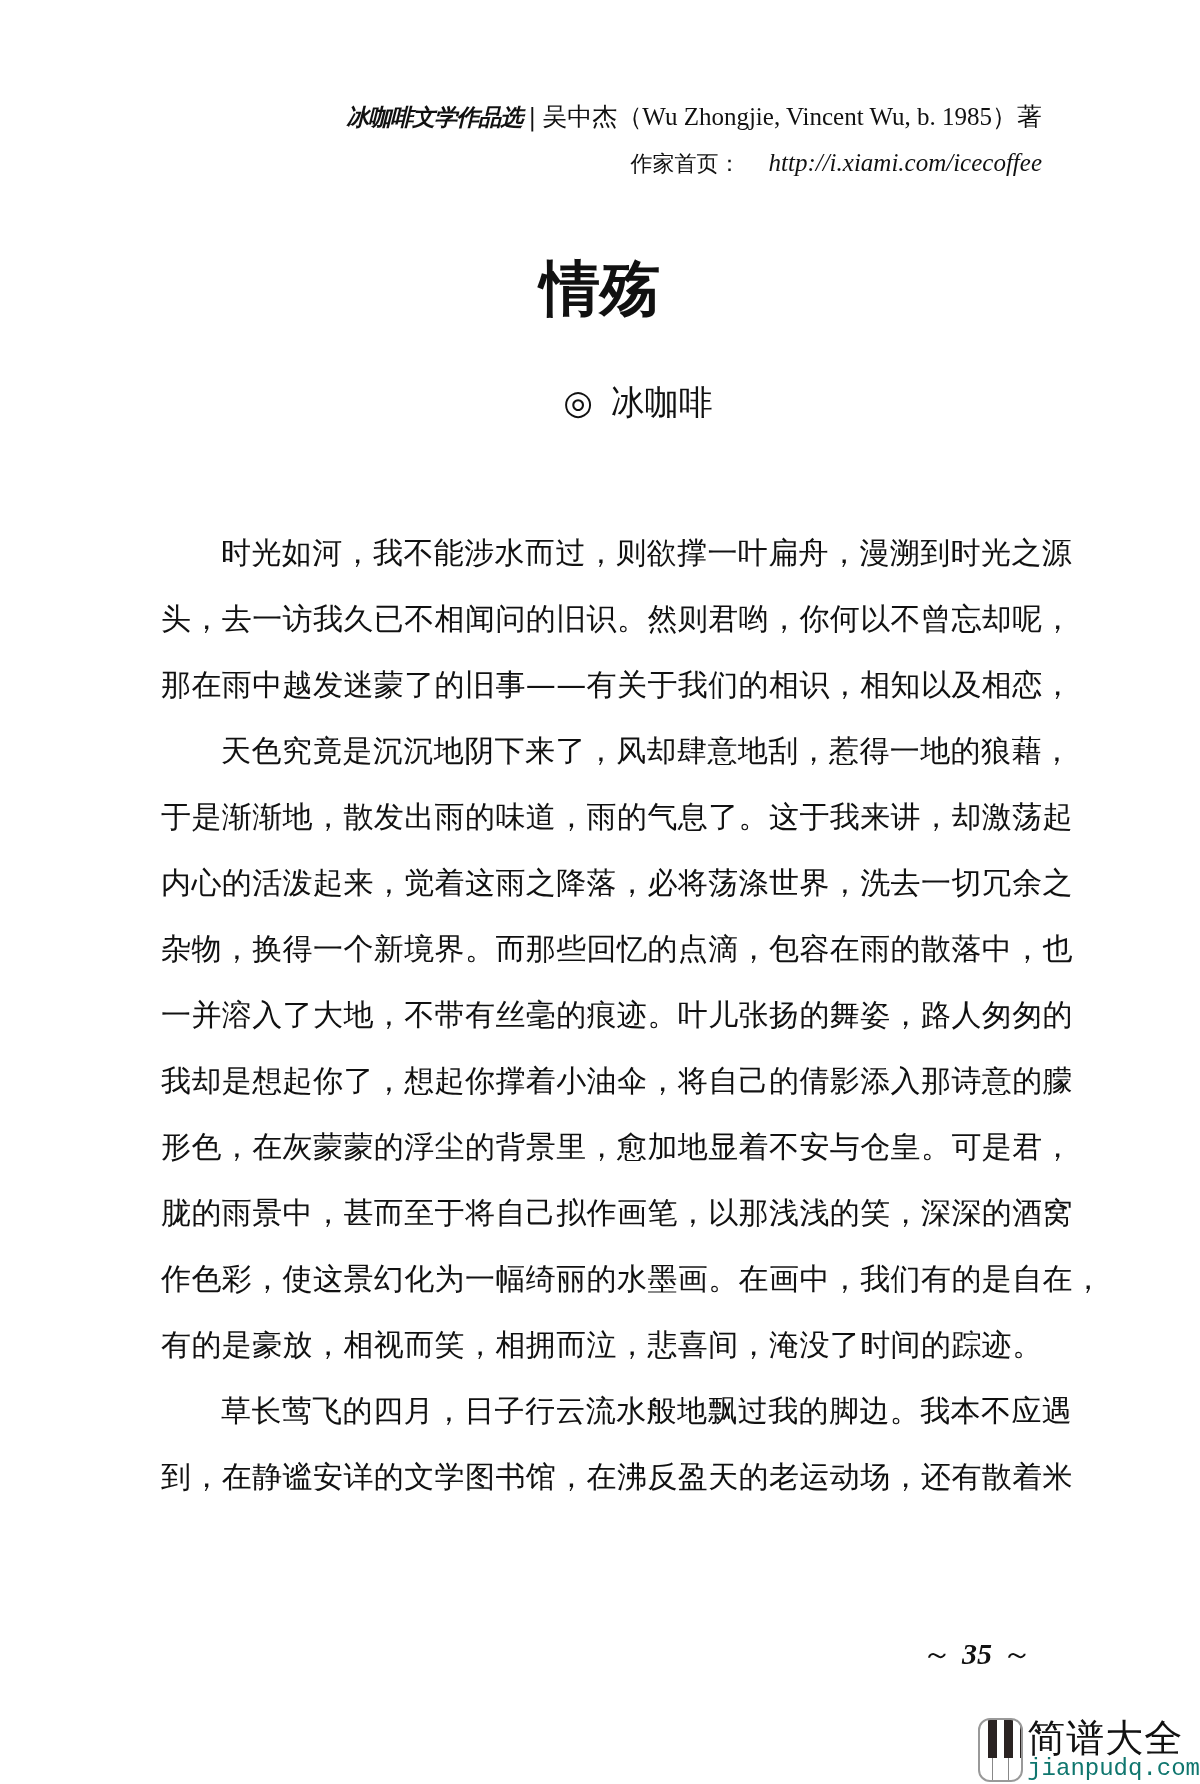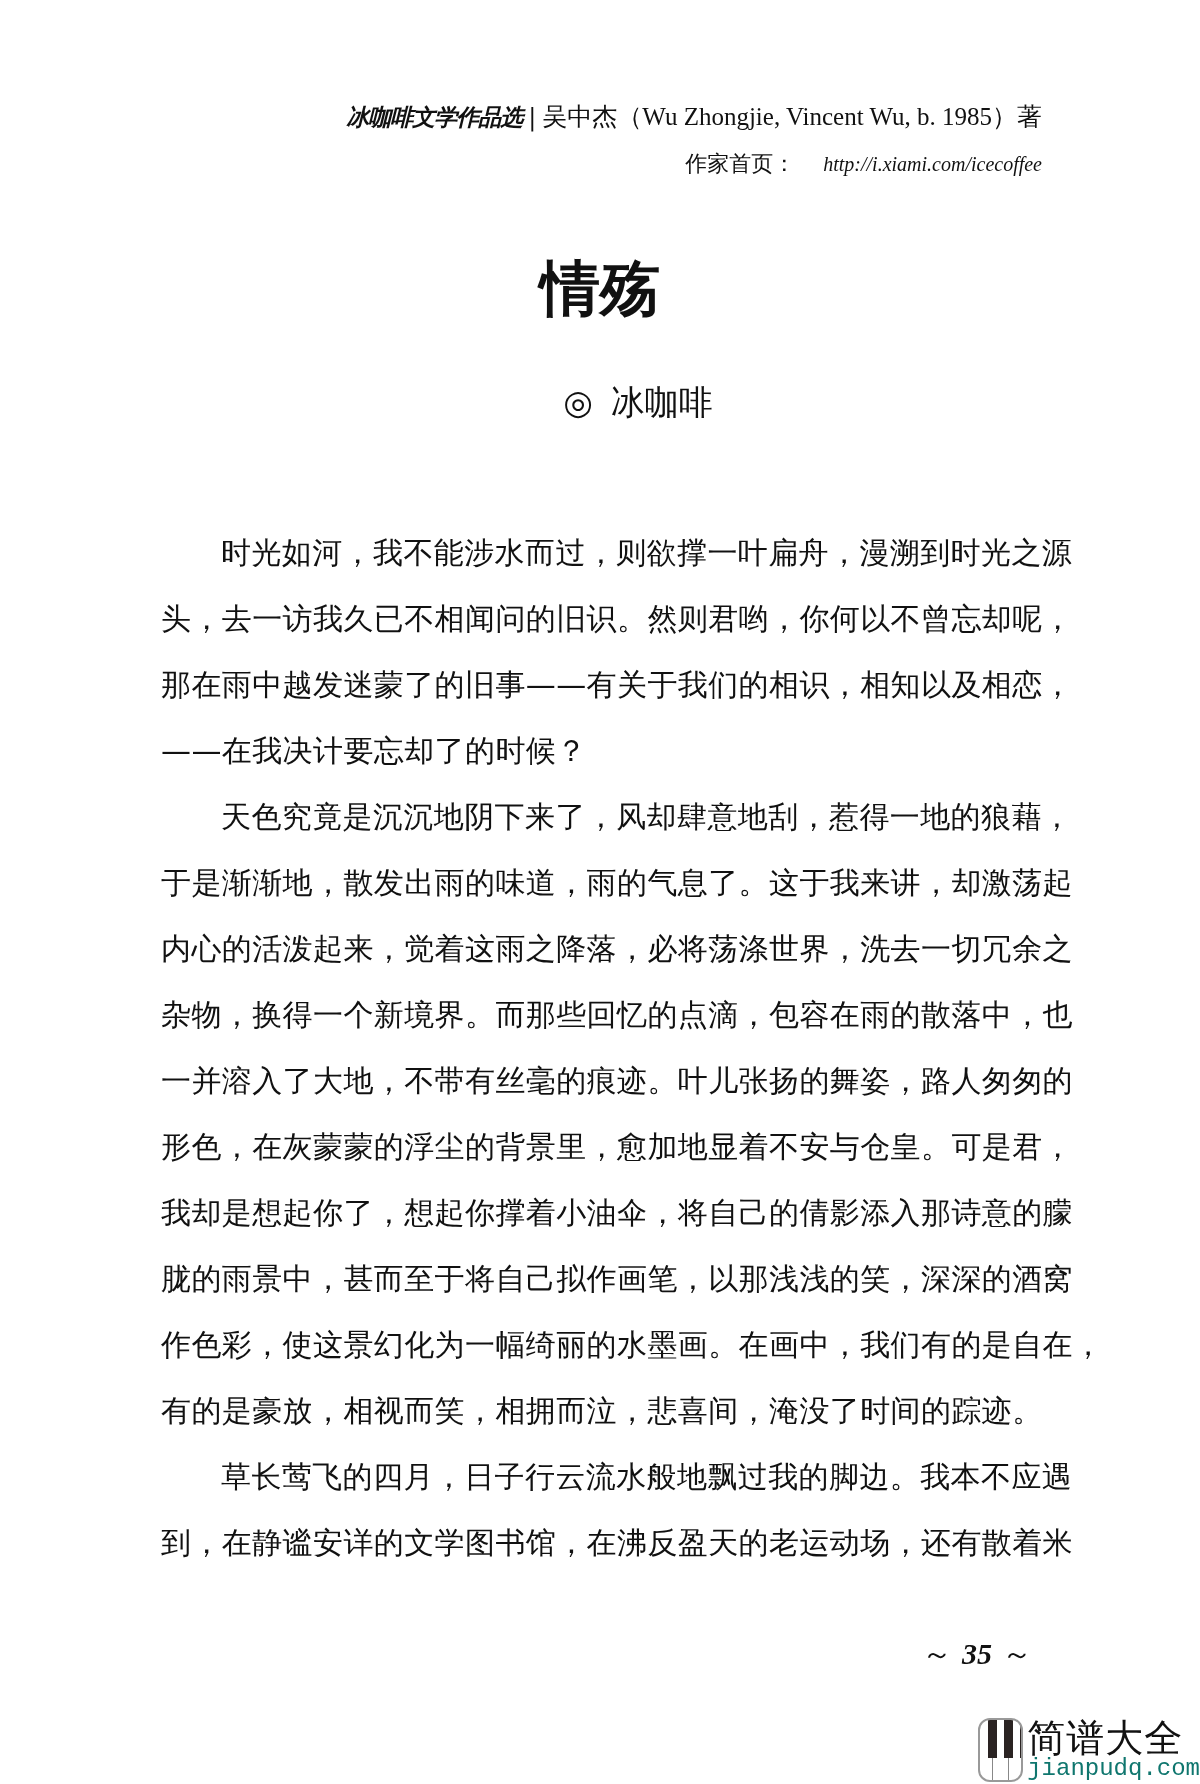--- a/index.html
+++ b/index.html
@@ -18,21 +18,21 @@
       font-family: "DejaVu Sans", sans-serif;
       font-size: 23px; letter-spacing: -1px;
     }
     .sep { margin: 0 6px; }
     .author { font-family: "Liberation Serif", serif; font-size: 25px; }
     .header-line2 {
       position: absolute; top: 146px; right: 158px;
       font-size: 24px; line-height: 34px; white-space: nowrap; text-align: right;
     }
     .hp-label { font-family: "DejaVu Sans", sans-serif; font-size: 22px; margin-right: 28px; }
-    .hp-url { font-family: "Liberation Serif", serif; font-style: italic; font-size: 20px; }
+    .hp-url { font-family: "Liberation Serif", serif; font-style: italic; font-size: 25px; }
     .title {
       position: absolute; top: 250px; left: 0; width: 1200px; text-align: center;
       font-family: "DejaVu Serif", serif; font-weight: bold; font-size: 60px; line-height: 76px;
     }
     .byline {
       position: absolute; top: 378px; left: 0; width: 1200px; text-align: center;
       font-size: 34px; line-height: 48px; margin-left: 38px;
     }
     .byline .mark { display: inline-block; margin-right: 18px; }
     .byline .pen { font-family: "DejaVu Sans", sans-serif; }
@@ -80,30 +80,29 @@
 
 <div class="byline">
   <span class="mark">◎</span><span class="pen">冰咖啡</span>
 </div>
 
 <div class="body-text">
   <p class="para">
     <span class="line">时光如河，我不能涉水而过，则欲撑一叶扁舟，漫溯到时光之源</span>
     <span class="line" style="text-indent:0">头，去一访我久已不相闻问的旧识。然则君哟，你何以不曾忘却呢，</span>
     <span class="line" style="text-indent:0">那在雨中越发迷蒙了的旧事——有关于我们的相识，相知以及相恋，</span>
-    <span class="line" style="text-indent:0">——在我决计要忘却了的时候？</span>
   </p>
   <p class="para">
     <span class="line">天色究竟是沉沉地阴下来了，风却肆意地刮，惹得一地的狼藉，</span>
     <span class="line" style="text-indent:0">于是渐渐地，散发出雨的味道，雨的气息了。这于我来讲，却激荡起</span>
     <span class="line" style="text-indent:0">内心的活泼起来，觉着这雨之降落，必将荡涤世界，洗去一切冗余之</span>
     <span class="line" style="text-indent:0">杂物，换得一个新境界。而那些回忆的点滴，包容在雨的散落中，也</span>
     <span class="line" style="text-indent:0">一并溶入了大地，不带有丝毫的痕迹。叶儿张扬的舞姿，路人匆匆的</span>
+    <span class="line" style="text-indent:0">我却是想起你了，想起你撑着小油伞，将自己的倩影添入那诗意的朦</span>
     <span class="line" style="text-indent:0">形色，在灰蒙蒙的浮尘的背景里，愈加地显着不安与仓皇。可是君，</span>
-    <span class="line" style="text-indent:0">我却是想起你了，想起你撑着小油伞，将自己的倩影添入那诗意的朦</span>
     <span class="line" style="text-indent:0">胧的雨景中，甚而至于将自己拟作画笔，以那浅浅的笑，深深的酒窝</span>
     <span class="line" style="text-indent:0">作色彩，使这景幻化为一幅绮丽的水墨画。在画中，我们有的是自在，</span>
     <span class="line" style="text-indent:0">有的是豪放，相视而笑，相拥而泣，悲喜间，淹没了时间的踪迹。</span>
   </p>
   <p class="para">
     <span class="line">草长莺飞的四月，日子行云流水般地飘过我的脚边。我本不应遇</span>
     <span class="line" style="text-indent:0">到，在静谧安详的文学图书馆，在沸反盈天的老运动场，还有散着米</span>
   </p>
 </div>
 

